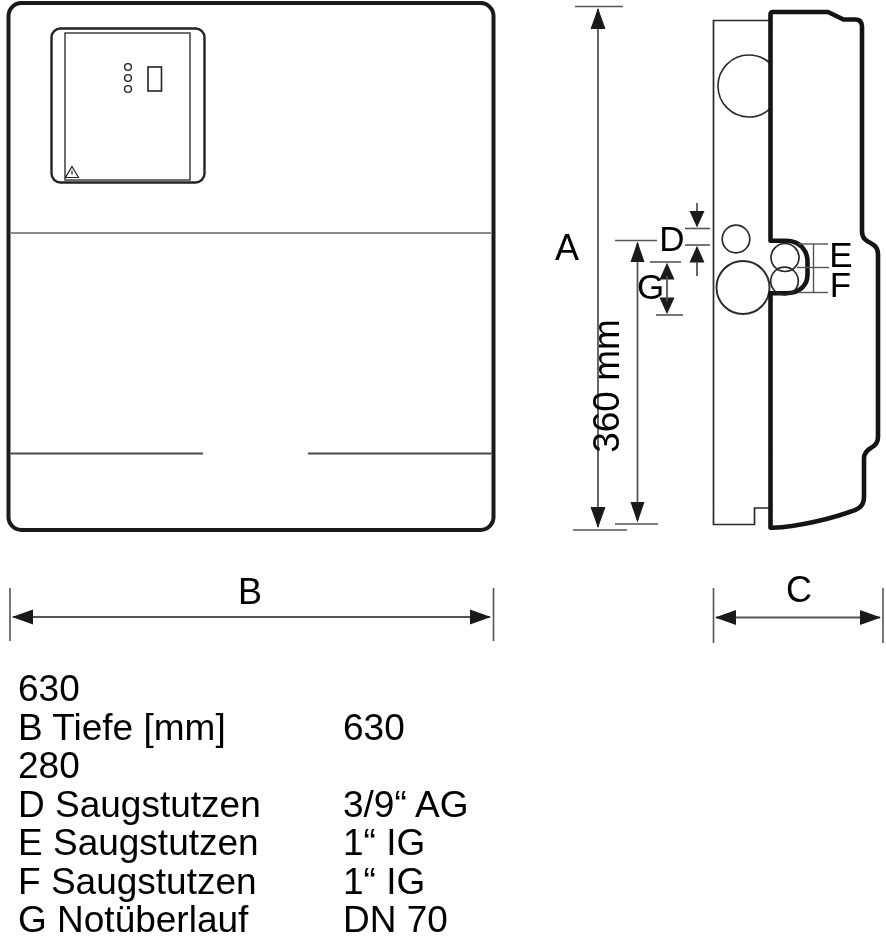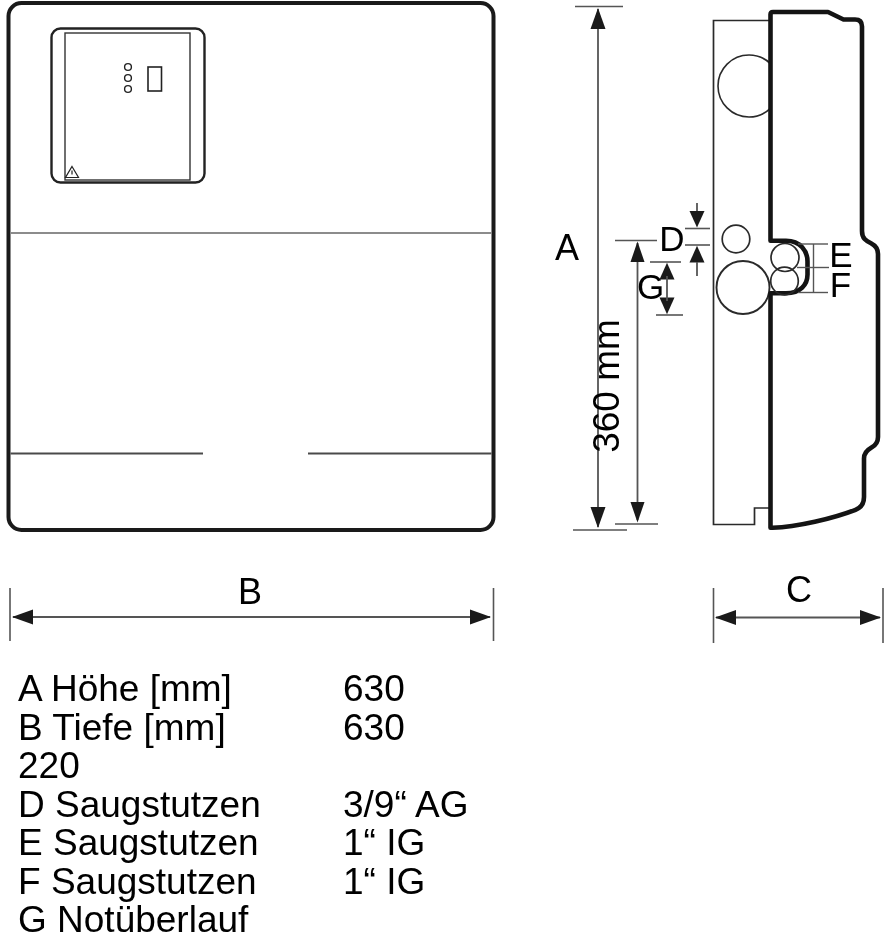--- a/index.html
+++ b/index.html
@@ -120,39 +120,39 @@
     <line x1="883" y1="588" x2="883" y2="643" stroke="#555" stroke-width="1.6"></line>
     <line x1="716" y1="617.5" x2="880" y2="617.5" stroke="#555" stroke-width="1.8"></line>
     <polygon points="715,617.5 736,610 736,625" fill="#1a1a1a"></polygon>
     <polygon points="881,617.5 860,610 860,625" fill="#1a1a1a"></polygon>
     <text x="799" y="602" text-anchor="middle" class="dim-letter" font-size="36">C</text>
   </g>
 </svg>
 
 <div class="spec-table">
   <div class="spec-row">
-    <span class="spec-label">A Höhe [mm]</span>
     <span class="spec-value">630</span>
   </div>
   <div class="spec-row">
     <span class="spec-label">B Tiefe [mm]</span>
     <span class="spec-value">630</span>
   </div>
   <div class="spec-row">
-    <span class="spec-value">220</span>
+    <span class="spec-value">280</span>
   </div>
   <div class="spec-row">
     <span class="spec-label">D Saugstutzen</span>
     <span class="spec-value">3/9“ AG</span>
   </div>
   <div class="spec-row">
     <span class="spec-label">E Saugstutzen</span>
     <span class="spec-value">1“ IG</span>
   </div>
   <div class="spec-row">
     <span class="spec-label">F Saugstutzen</span>
     <span class="spec-value">1“ IG</span>
   </div>
   <div class="spec-row">
     <span class="spec-label">G Notüberlauf</span>
+    <span class="spec-value">DN 70</span>
   </div>
 </div>
 </div>
 
 </body></html>

